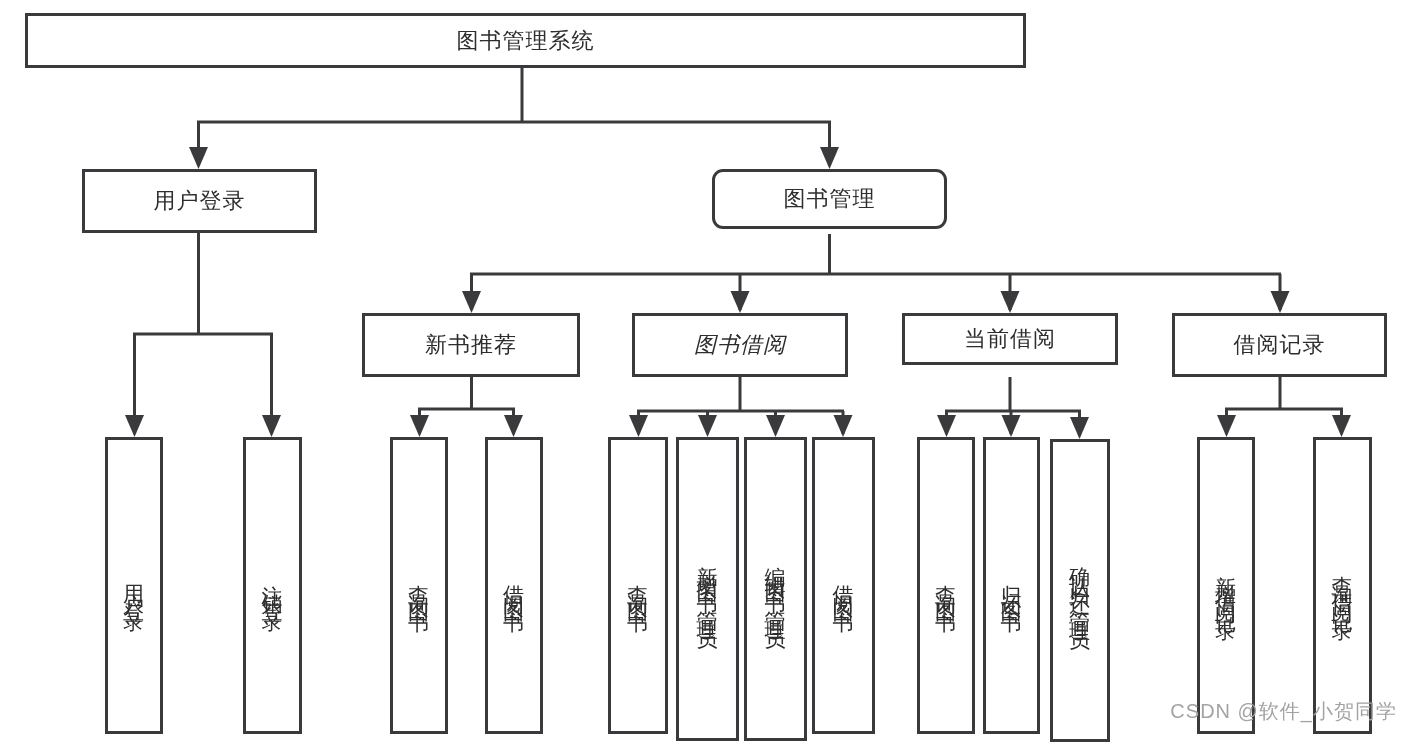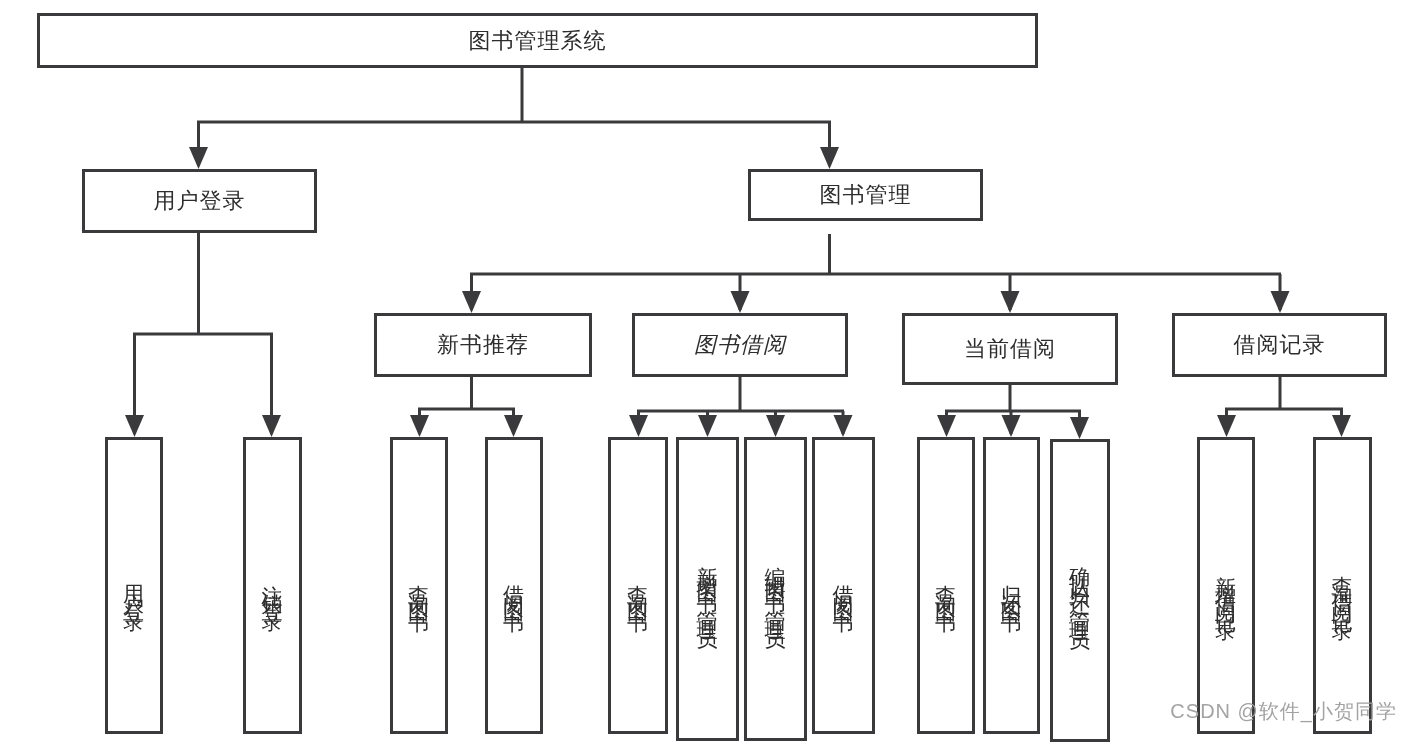--- a/index.html
+++ b/index.html
@@ -103,38 +103,38 @@
       <polygon class="arrowhead" points="1001.5,415 1020.5,415 1011,437"></polygon>
       <polygon class="arrowhead" points="1070,417 1089,417 1079.5,439"></polygon>
     </g>
     <g>
       <path class="edge" d="M1280 377 V409 M1225 409 H1343 M1226.5 409 V434 M1341.5 409 V434"></path>
       <polygon class="arrowhead" points="1217,415 1236,415 1226.5,437"></polygon>
       <polygon class="arrowhead" points="1332,415 1351,415 1341.5,437"></polygon>
     </g>
   </svg>
 
-  <div class="node hbox" style="left:37px; top:13px; width:1001px; height:55px;">
+  <div class="node hbox" style="left:25px; top:13px; width:1001px; height:55px;">
     <span>图书管理系统</span>
   </div>
 
   <div class="node hbox" style="left:82px; top:169px; width:235px; height:64px;">
     <span>用户登录</span>
   </div>
-  <div class="node hbox" style="left:748px; top:169px; width:235px; height:52px;">
+  <div class="node hbox" style="left:712px; top:169px; width:235px; height:60px;border-radius:11px;">
     <span>图书管理</span>
   </div>
 
-  <div class="node hbox" style="left:374px; top:313px; width:218px; height:64px;">
+  <div class="node hbox" style="left:362px; top:313px; width:218px; height:64px;">
     <span>新书推荐</span>
   </div>
   <div class="node hbox" style="left:632px; top:313px; width:216px; height:64px;font-style:italic;">
     <span>图书借阅</span>
   </div>
-  <div class="node hbox" style="left:902px; top:313px; width:216px; height:72px;">
+  <div class="node hbox" style="left:902px; top:313px; width:216px; height:52px;">
     <span>当前借阅</span>
   </div>
   <div class="node hbox" style="left:1172px; top:313px; width:215px; height:64px;">
     <span>借阅记录</span>
   </div>
 
   <div class="node leaf" style="left:105px; top:437px; width:58px; height:297px;">
     <span>用户登录</span>
   </div>
   <div class="node leaf" style="left:243px; top:437px; width:59px; height:297px;">

